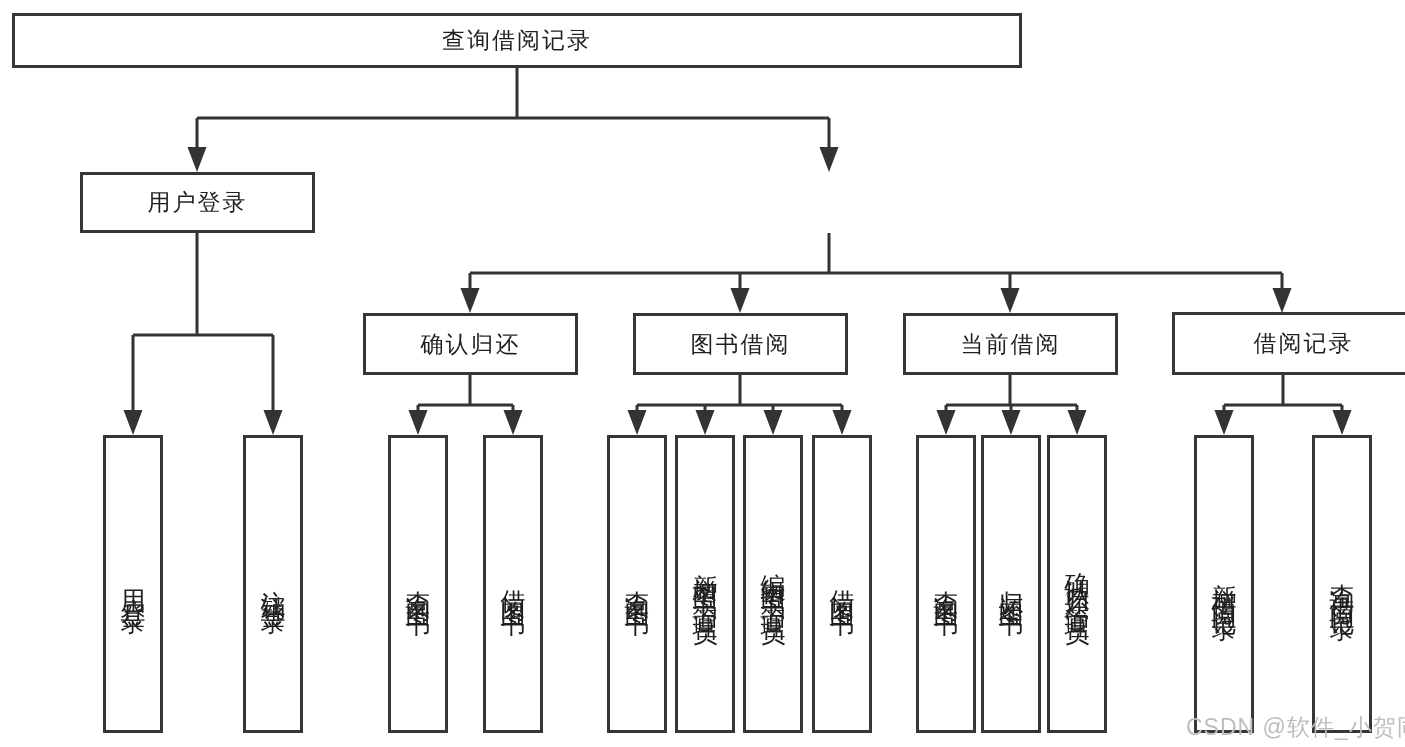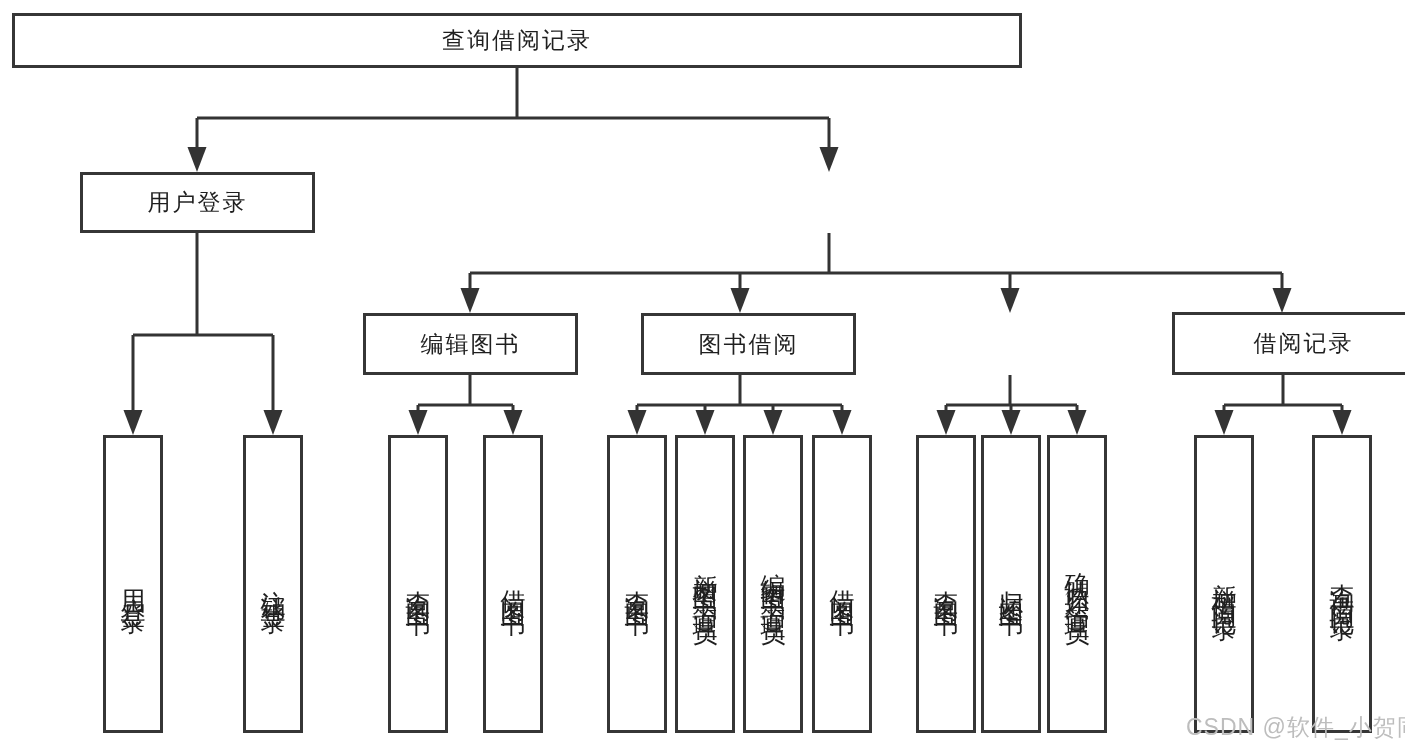--- a/index.html
+++ b/index.html
@@ -65,24 +65,27 @@
 
   <div class="node" style="left:12px;top:13px;width:1010px;height:55px;">
     <span class="hlabel">查询借阅记录</span>
   </div>
 
   <div class="node" style="left:80px;top:172px;width:235px;height:61px;">
     <span class="hlabel">用户登录</span>
   </div>
 
   <div class="node" style="left:363px;top:313px;width:215px;height:62px;">
-    <span class="hlabel">编辑图书</span>
+    <span class="hlabel">确认归还</span>
   </div>
-  <div class="node" style="left:633px;top:313px;width:215px;height:62px;margin-left:8px;">
+  <div class="node" style="left:633px;top:313px;width:215px;height:62px;">
     <span class="hlabel">图书借阅</span>
+  </div>
+  <div class="node" style="left:903px;top:313px;width:215px;height:62px;">
+    <span class="hlabel">当前借阅</span>
   </div>
   <div class="node" style="left:1172px;top:312px;width:263px;height:63px;">
     <span class="hlabel">借阅记录</span>
   </div>
 
   <div class="node" style="left:103px;top:435px;width:60px;height:298px;">
     <span class="vlabel">用户登录</span>
   </div>
   <div class="node" style="left:243px;top:435px;width:60px;height:298px;">
     <span class="vlabel">注销登录</span>

